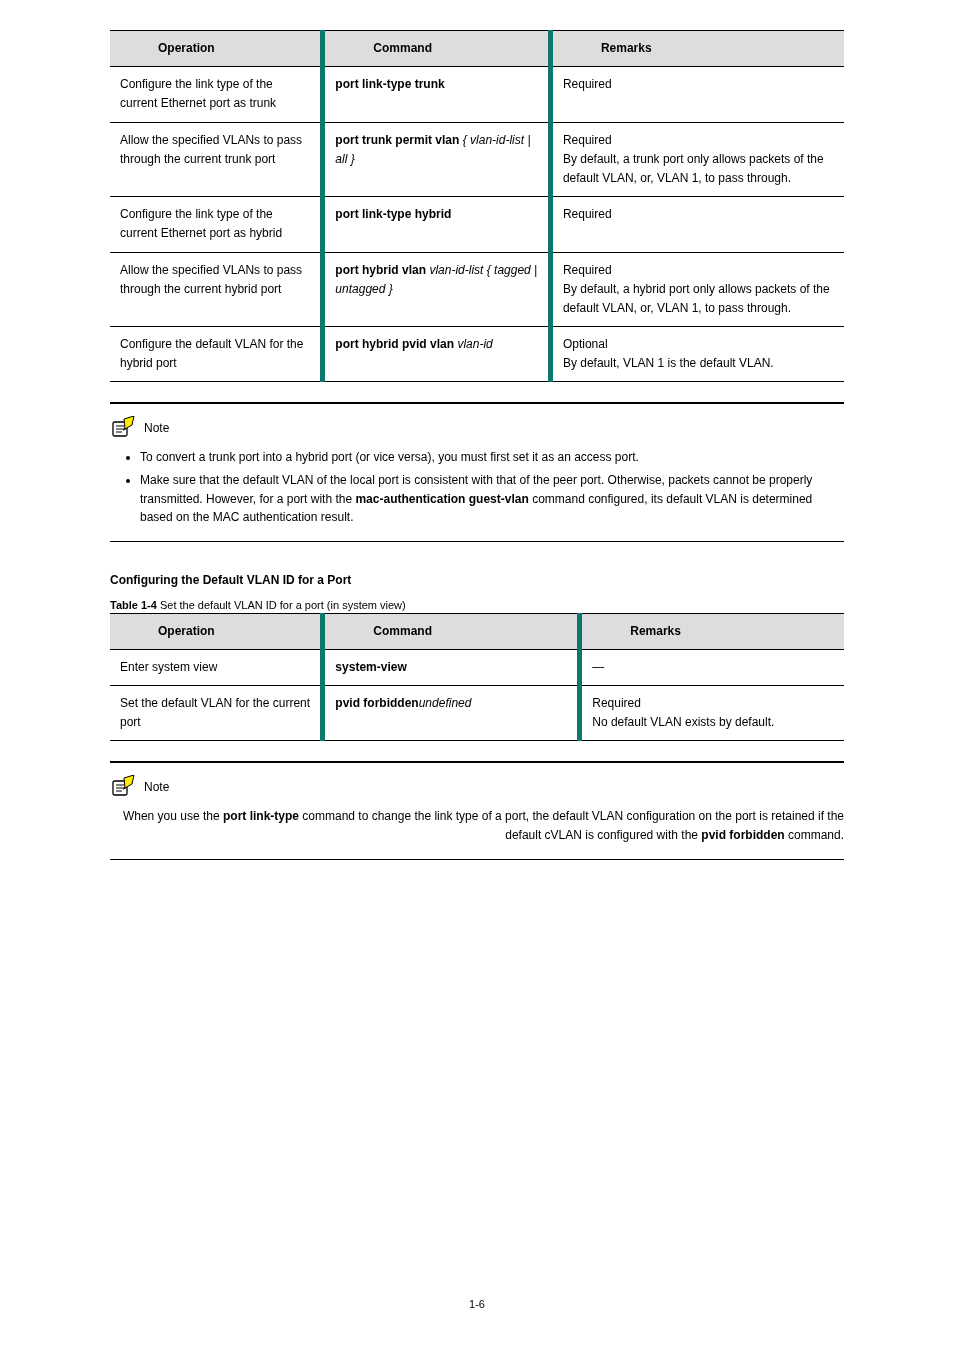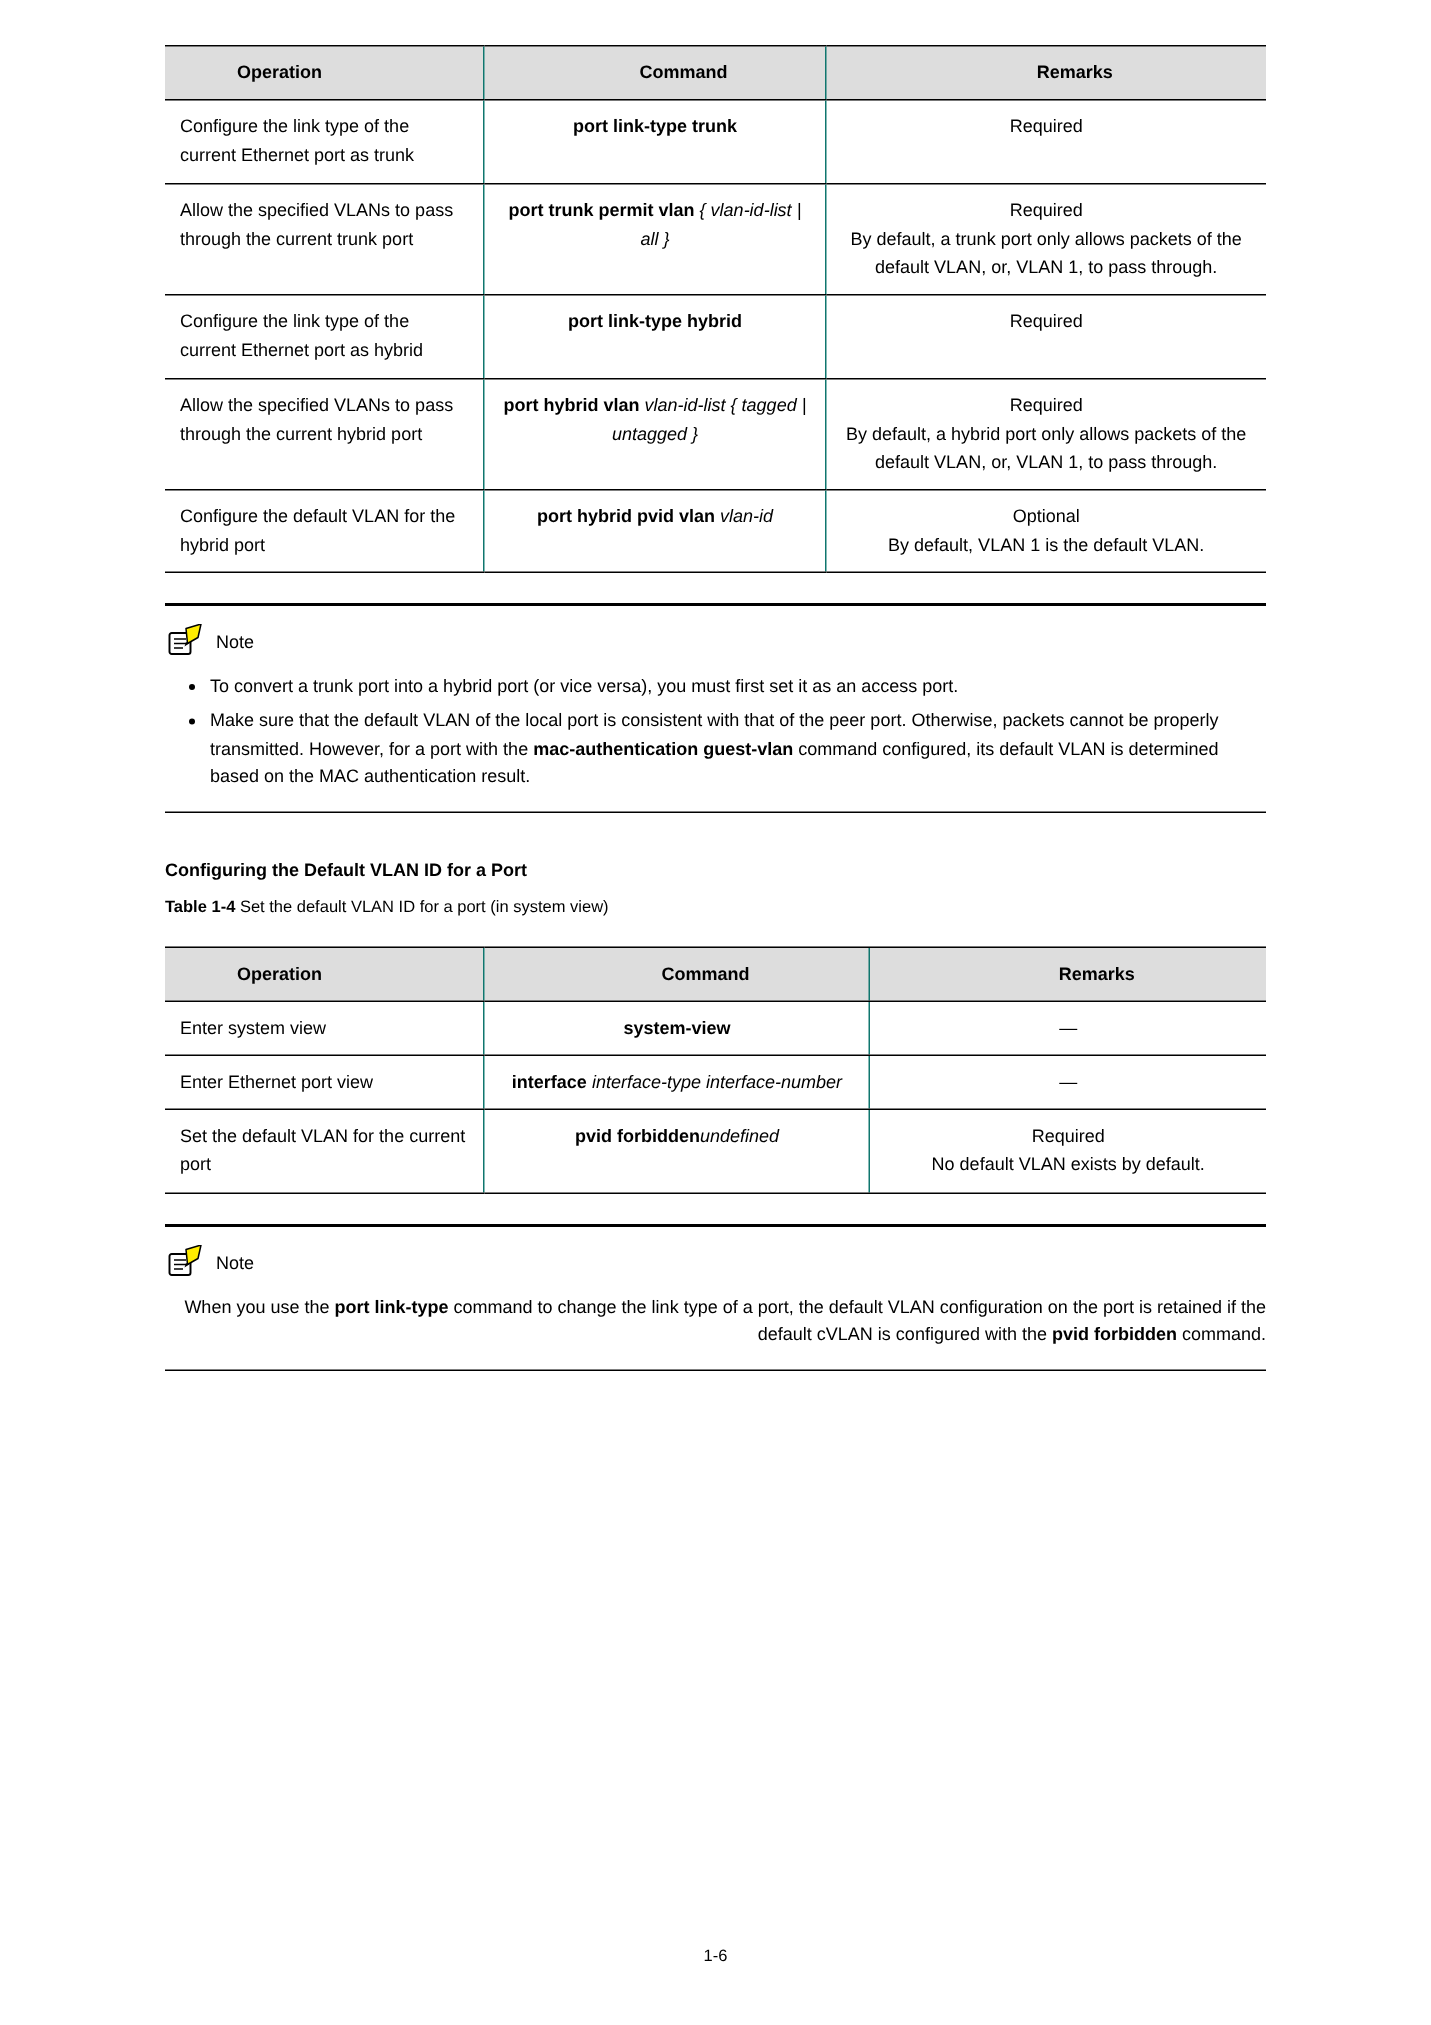--- a/index.html
+++ b/index.html
@@ -37,22 +37,21 @@
     font-weight: normal;
     font-size: 12px;
     line-height: 1.6;
   }
   table.main th {
     background: #ddd;
     font-weight: bold;
     padding-left: 48px;
   }
   table.main .col-sep {
-    border-left: 1px solid #0f766e;
-    text-align: center;
+    border-left: 5px solid #0f766e;
   }
   table.main thead tr th:first-child { border-left: none; }
   .bold-inline { font-weight: bold; }
   .italic-inline { font-style: italic; }
   .hr-thick { border: none; border-top: 2px solid #000; margin: 10px 0 12px 0; }
   .hr-thin  { border: none; border-top: 1px solid #000; margin: 10px 0 20px 0; }
   .note-head {
     display: flex;
     align-items: center;
     margin: 4px 0 8px 0;
@@ -71,21 +70,21 @@
     margin: 0 0 14px 0;
     line-height: 1.55;
     text-align: right;
   }
   p.section-title {
     margin: 30px 0 10px 0;
     font-size: 12px;
     line-height: 1.4;
   }
   p.table-title {
-    margin: 8px 0 20px 0;
+    margin: 8px 0 2px 0;
     font-size: 11px;
   }
 </style>
 </head>
 <body>
 
 <table class="main">
     <thead>
       <tr>
         <th style="width:29%">Operation</th>
@@ -158,25 +157,20 @@
       <th class="col-sep" style="width:36%">Remarks</th>
     </tr>
   </thead>
   <tbody id="t2-body">
       <tr>
         <td>Enter system view</td>
         <td class="col-sep"><span class="bold-inline">system-view</span></td>
         <td class="col-sep">—</td>
       </tr>
       <tr>
-        <td>Enter Ethernet port view</td>
-        <td class="col-sep"><span class="bold-inline">interface</span><span class="italic-inline"> interface-type interface-number</span></td>
-        <td class="col-sep">—</td>
-      </tr>
-      <tr>
         <td>Set the default VLAN for the current port</td>
         <td class="col-sep"><span class="bold-inline">pvid forbidden</span><span class="italic-inline">undefined</span></td>
         <td class="col-sep">Required<br>No default VLAN exists by default.</td>
       </tr>
     </tbody>
 </table>
 
 <hr class="hr-thick">
 <div class="note-head">
   <svg width="28" height="24" viewBox="0 0 28 24">

